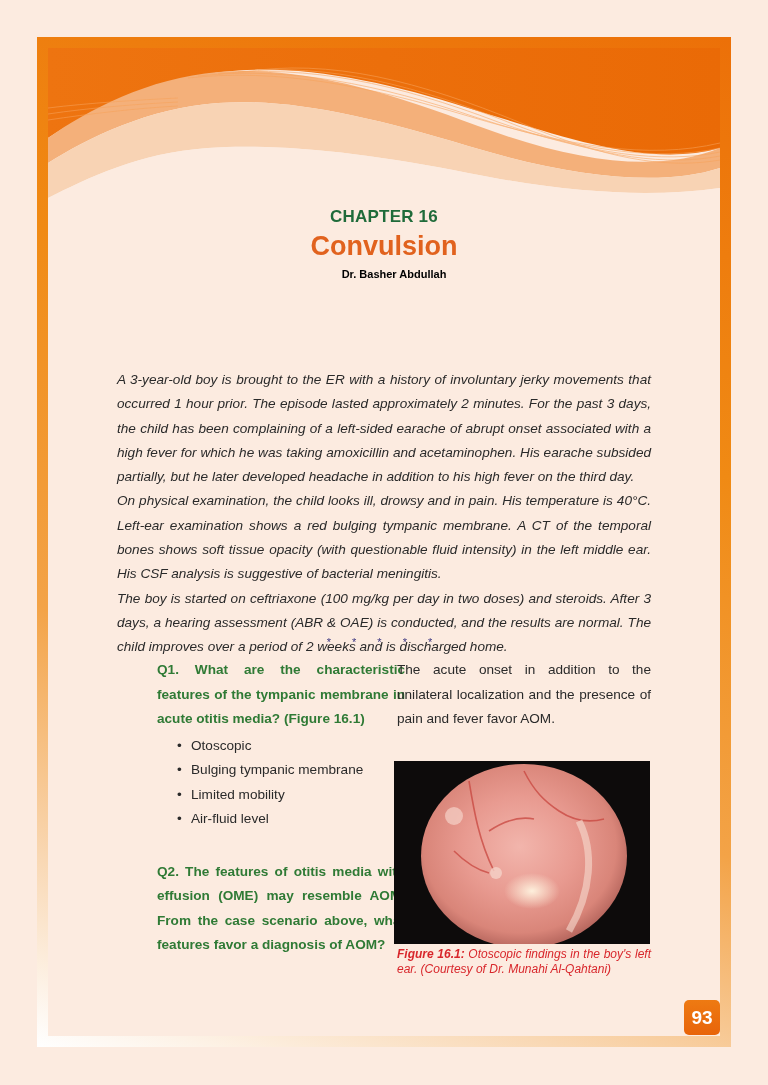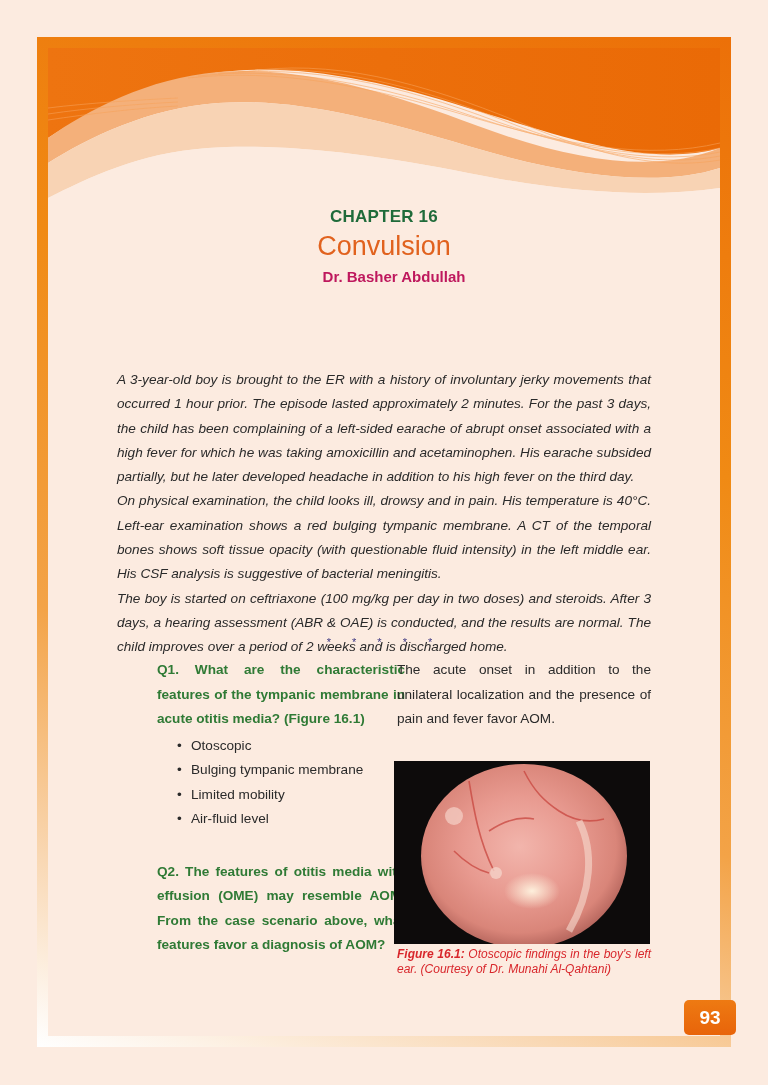--- a/index.html
+++ b/index.html
@@ -12,22 +12,22 @@
     position:absolute; left:37px; top:37px; width:694px; height:1010px;
     box-sizing:border-box;
     background:
       linear-gradient(#fcebe0,#fcebe0) padding-box,
       linear-gradient(200deg,#ec7008 0%,#f08a14 35%,#f3a347 65%,#f9d8b4 85%,#ffffff 100%) border-box;
     border:11px solid transparent;
   }
   .header-wave { position:absolute; left:48px; top:48px; width:672px; height:160px; }
   .title-block { position:absolute; left:0; width:768px; top:207px; text-align:center; }
   .chapter-num { font-weight:bold; font-size:17px; color:#1f6b3a; letter-spacing:0.2px; }
-  .chapter-title { font-weight:normal; font-size:27px; color:#e1621e; margin-top:4px; }
-  .author { font-weight:bold; font-size:15px; color:#be185d; margin-top:6px;margin-left:20px; }
+  .chapter-title { font-weight:bold; font-size:27px; color:#e1621e; margin-top:4px; }
+  .author { font-weight:bold; font-size:11px; color:#000000; margin-top:6px;margin-left:20px; }
 
   .case {
     position:absolute; left:117px; top:368px; width:534px;
     font-style:italic; font-size:13.6px; line-height:24.3px; color:#2a2a2a;
     text-align:justify;
   }
   .case p { margin:0; }
   .stars {
     position:absolute; left:0; width:768px; top:636px; text-align:center;
     color:#3b3680; font-size:11px; letter-spacing:9px;
@@ -47,21 +47,21 @@
     position:absolute; left:394px; top:761px; width:256px; height:183px;
     background:#0d0b0b; overflow:hidden;
   }
   .caption {
     position:absolute; left:397px; top:947px; width:254px;
     font-size:12px; line-height:14.5px; font-style:italic; color:#d8262b;
     text-align:justify;
   }
   .caption b { font-weight:bold; }
   .page-num {
-    position:absolute; left:684px; top:1000px; width:52px; height:35px;
+    position:absolute; left:684px; top:1000px; width:36px; height:35px;
     border-radius:5px; background:linear-gradient(#ee7a12,#e8640a);
     color:#fff; font-weight:bold; font-size:19px; text-align:center; line-height:35px;
   }
 </style>
 </head>
 <body>
 
 <div class="frame"></div>
 
 <svg class="header-wave" viewBox="0 0 672 160" preserveAspectRatio="none">

